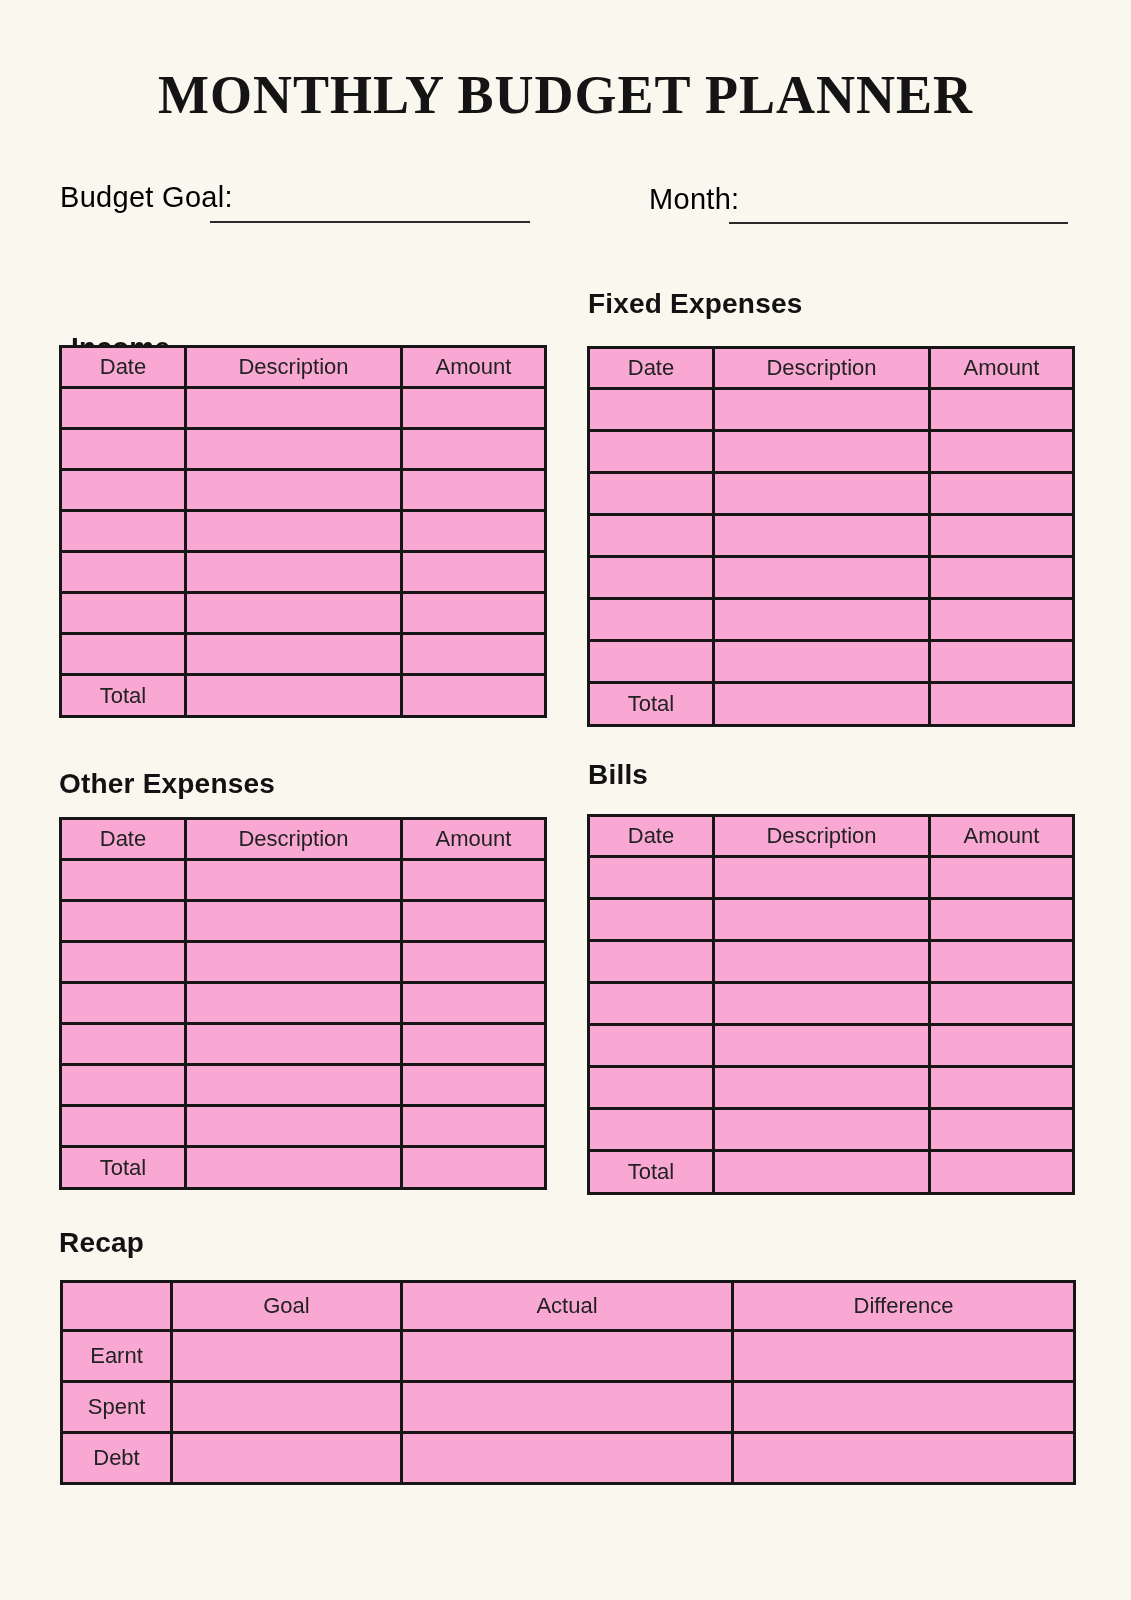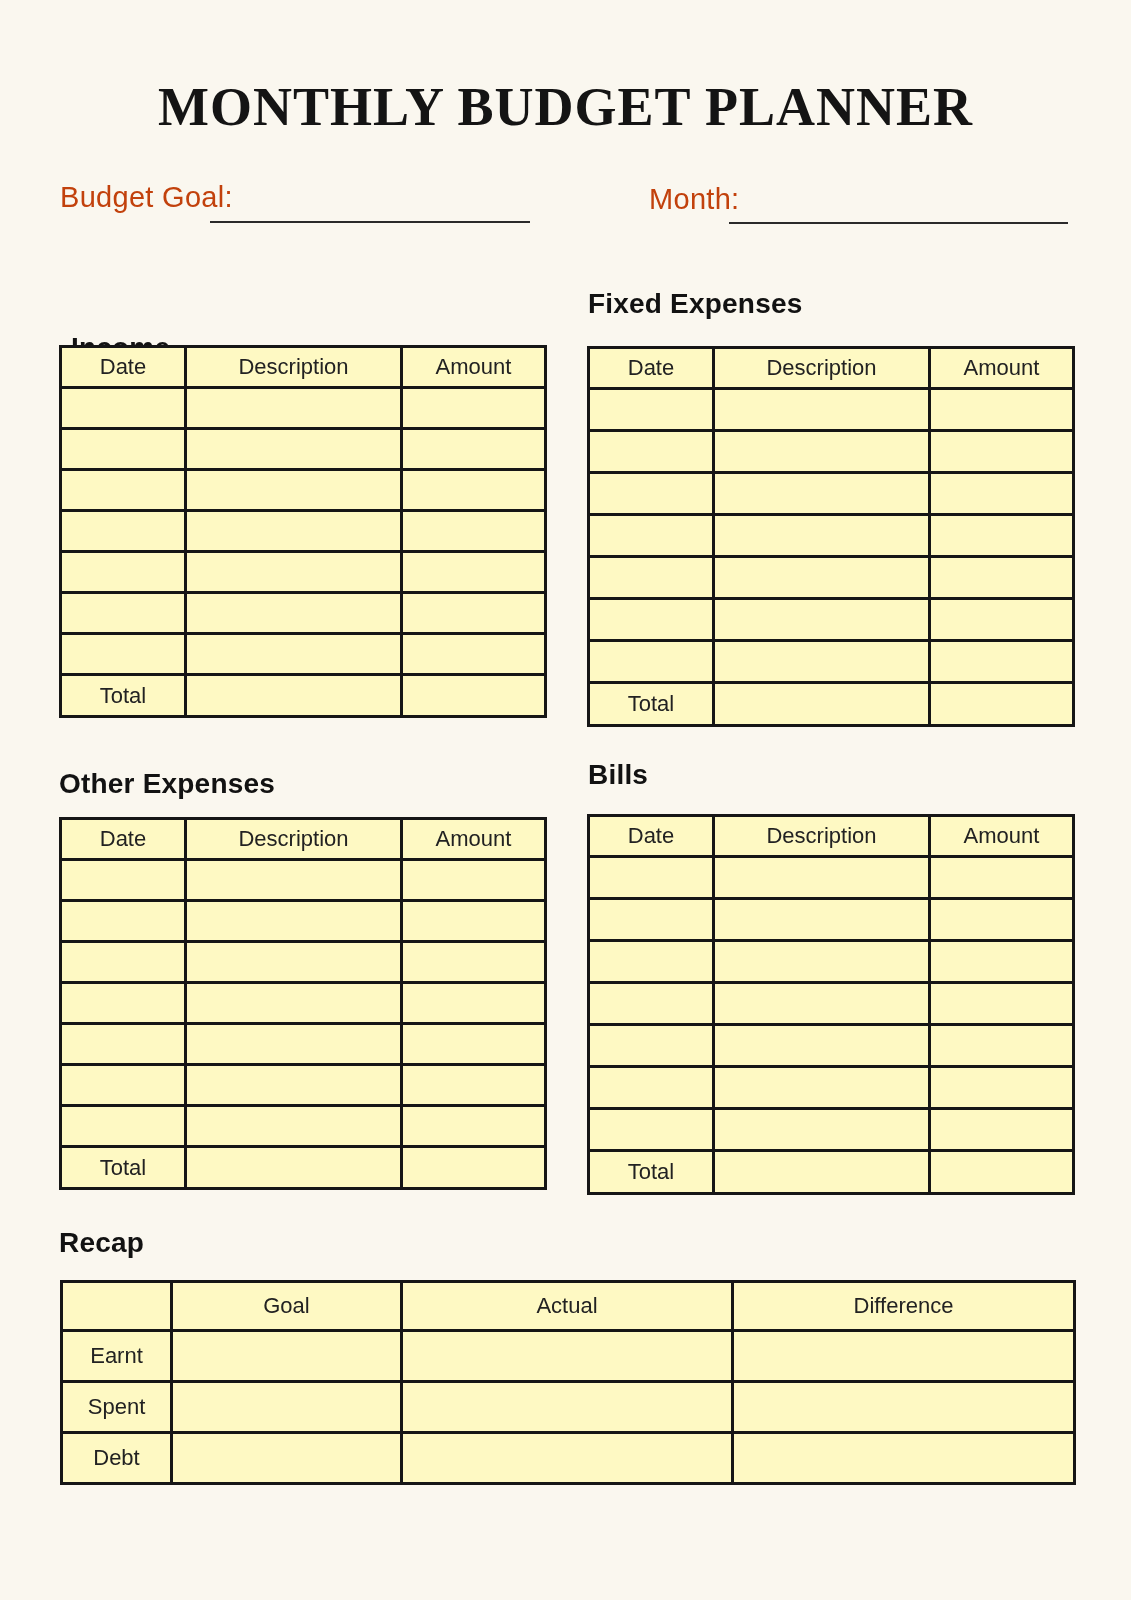--- a/index.html
+++ b/index.html
@@ -8,29 +8,29 @@
     background:#FAF7EF;
     font-family:"Liberation Sans", sans-serif;
     color:#1E1E1E;
     -webkit-font-smoothing:antialiased;
   }
   .page{position:relative;width:1131px;height:1600px;overflow:hidden;}
 
   
   .page-title{
     position:absolute;left:0;right:0;top:64px;
-    margin:12px;text-align:center;
+    margin:0;text-align:center;
     font-family:"Liberation Serif", serif;
     font-weight:600;font-size:54px;letter-spacing:1px;
     color:#141414;
   }
 
   
   .field-label{
-    position:absolute;font-size:29px;color:#c2410c;letter-spacing:0.3px;
+    position:absolute;font-size:29px;color:#000000;letter-spacing:0.3px;
   }
   .lbl-goal{left:60px;top:181px;}
   .lbl-month{left:649px;top:183px;}
   .underline{
     position:absolute;height:0;border-bottom:2px solid #2A2A2A;
   }
   .ul-goal{left:210px;top:221px;width:320px;}
   .ul-month{left:729px;top:222px;width:339px;}
 
   
@@ -42,21 +42,21 @@
   .h-fixed{left:588px;top:288px;text-align:right;}
   .h-other{left:59px;top:761px;margin-top:7px;}
   .h-bills{left:588px;top:759px;}
   .h-recap{left:59px;top:1227px;}
 
   
   table{
     position:absolute;
     border-collapse:collapse;
     table-layout:fixed;
-    background:#fef9c3;
+    background:#f9a8d4;
   }
   th,td{
     border:3px solid #161616;
     text-align:center;vertical-align:middle;
     font-size:22px;font-weight:400;color:#222;
     padding:0;overflow:hidden;white-space:nowrap;
   }
   .t-income{left:59px;top:345px;width:485px;}
   .t-fixed {left:587px;top:346px;width:485px;}
   .t-other {left:59px;top:817px;width:485px;}

